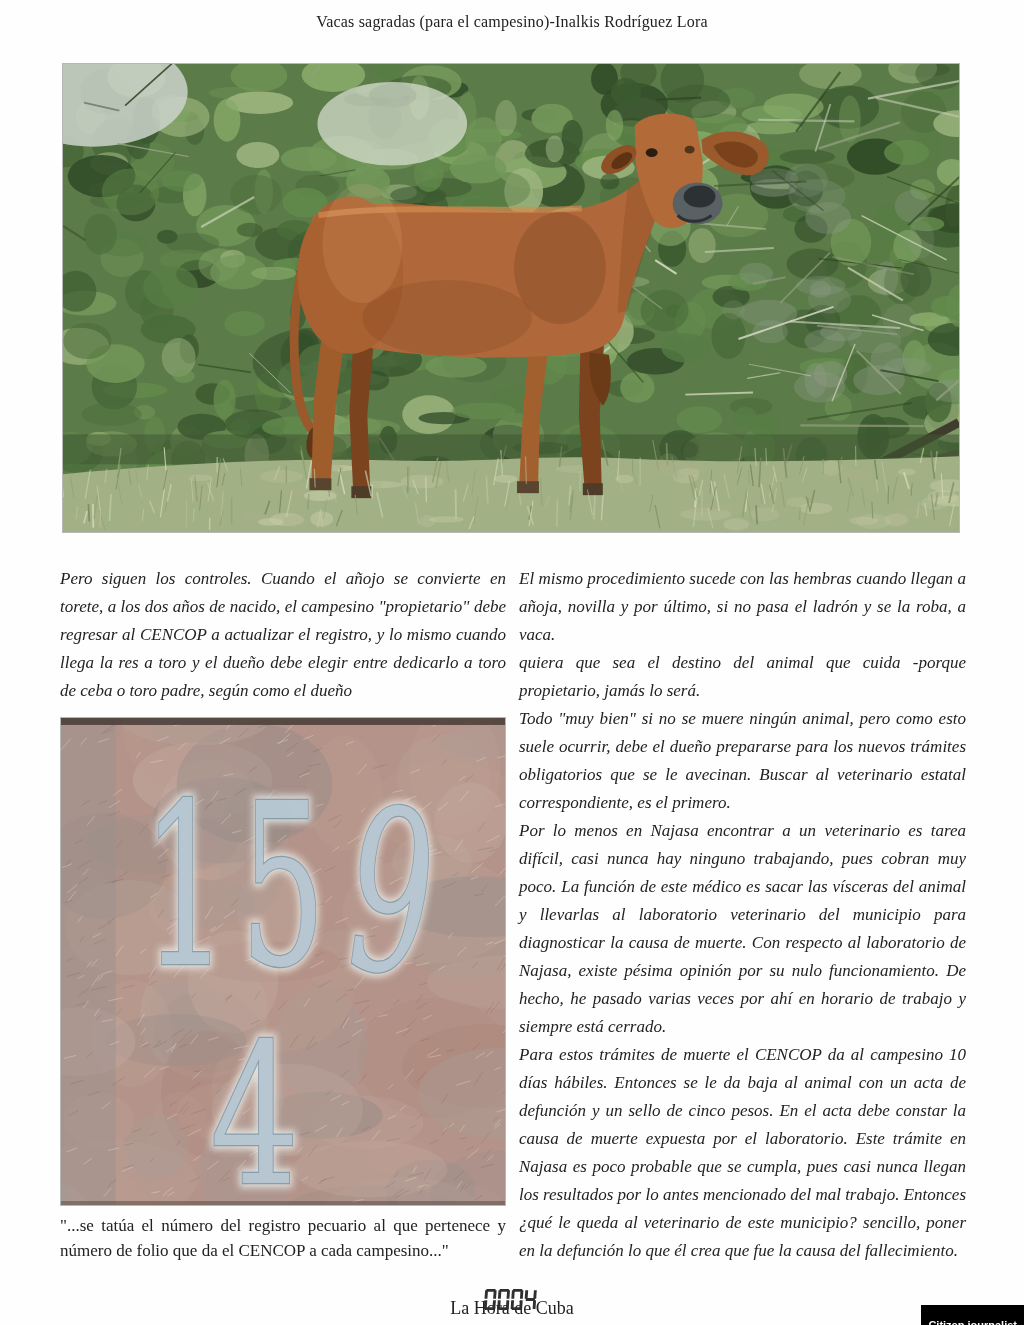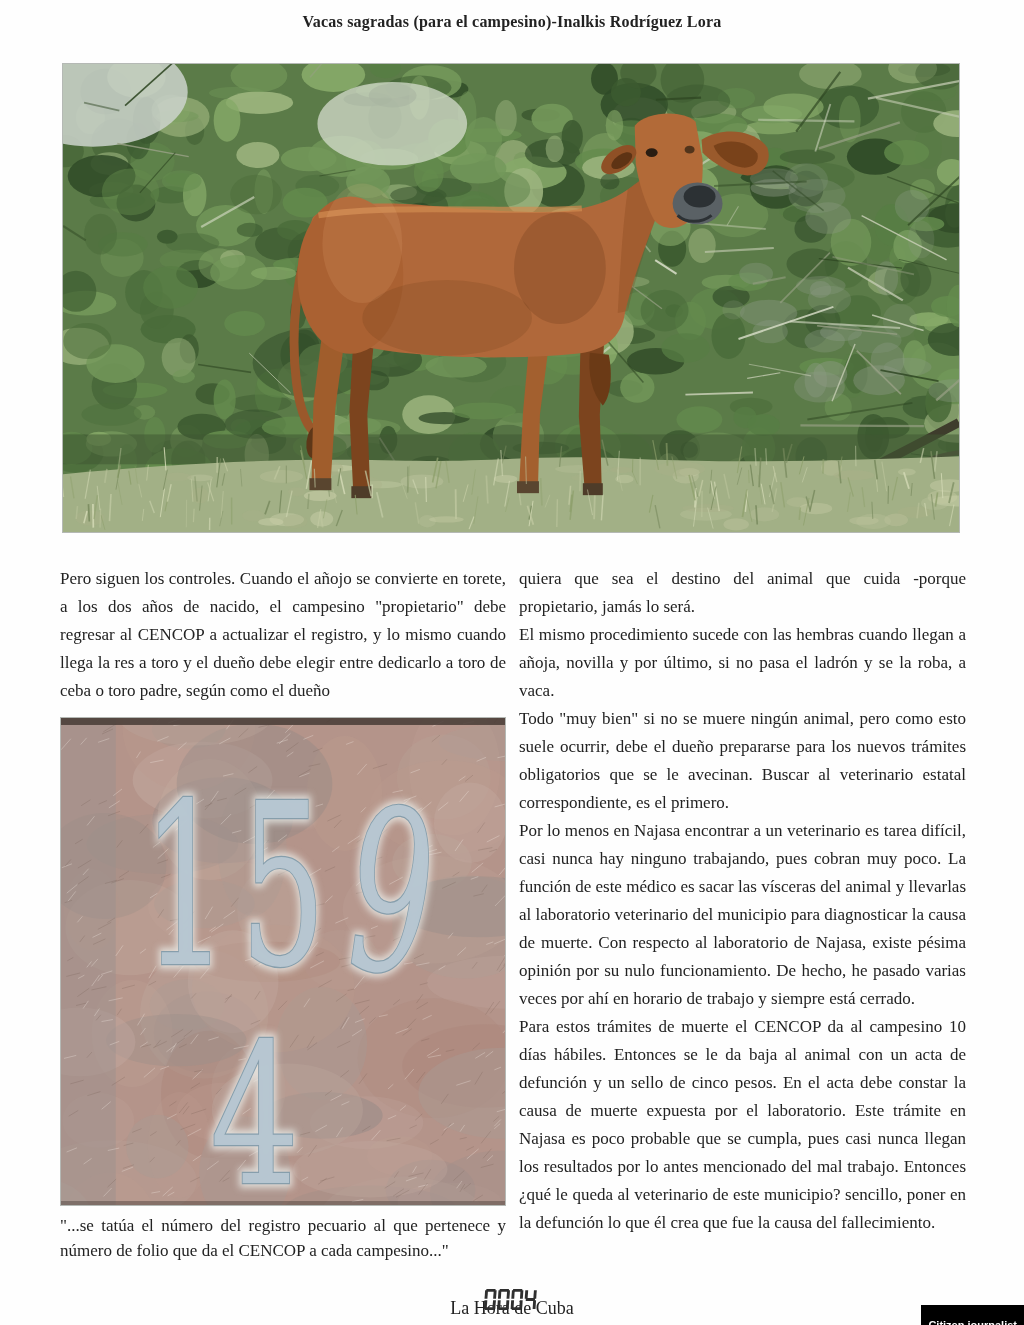--- a/index.html
+++ b/index.html
@@ -1,28 +1,28 @@
 <!DOCTYPE html>
 <html lang="es"><head>
 <meta charset="utf-8">
 <style>
   html,body{margin:0;padding:0;background:#ffffff;}
   .page{position:relative;width:1024px;height:1325px;background:#fefefe;
         font-family:"Liberation Serif",serif;color:#222;overflow:hidden;}
   .title{position:absolute;top:13px;left:0;width:100%;text-align:center;
-         font-size:16px;letter-spacing:.2px;font-weight:bold;}
+         font-size:16px;letter-spacing:.2px;}
   .photo{position:absolute;border:1px solid #b5b9b5;box-sizing:border-box;background:#7a8a6a;}
   #photo-cow{left:62px;top:63px;width:898px;height:470px;}
   #photo-brand{left:60px;top:717px;width:446px;height:489px;background:#b4948a;}
   .photo svg{display:block;width:100%;height:100%;}
   .col{position:absolute;top:565px;font-size:17px;line-height:28px;
        text-align:justify;hyphens:auto;}
   #col-left{left:60px;width:446px;}
   #col-right{left:519px;width:447px;}
-  .col p{margin:0;}
+  .col p{margin:0;font-style:italic;}
   .caption{position:absolute;left:60px;top:1213px;width:446px;font-size:17px;
            line-height:25px;text-align:justify;}
   .pub{position:absolute;left:0;top:1262px;width:100%;text-align:center;font-size:18px;margin-top:36px;}
   .lcd{position:absolute;left:0;top:1289px;width:100%;display:flex;justify-content:center;}
   .badge{position:absolute;right:0;top:1305px;height:20px;line-height:20px;padding:10px 7px;
          font-family:"Liberation Sans",sans-serif;font-size:11px;font-weight:bold;}
   .brand-glow{font-family:"DejaVu Serif",serif;font-size:225px;fill:#eef2ee;
               stroke:#eef2ee;stroke-width:10;opacity:.75;}
   .brand-num{font-family:"DejaVu Serif",serif;font-size:225px;fill:#b3c5d1;
              stroke:#7f99a9;stroke-width:2.5;paint-order:stroke;opacity:.92;}
@@ -731,22 +731,22 @@
           <line x1="712.6" y1="442.1" x2="708.3" y2="423.0" stroke="#76885c" stroke-width="1.6" opacity="0.56"></line>
         </g>
     </svg>
   </div>
 
   <div class="col" id="col-left">
     <p>Pero siguen los controles. Cuando el añojo se convierte en torete, a los dos años de nacido, el campesino "propietario" debe regresar al CENCOP a actualizar el registro, y lo mismo cuando llega la res a toro y el dueño debe elegir entre dedicarlo a toro de ceba o toro padre, según como el dueño</p>
   </div>
 
   <div class="col" id="col-right">
+    <p>El mismo procedimiento sucede con las hembras cuando llegan a añoja, novilla y por último, si no pasa el ladrón y se la roba, a vaca.</p>
     <p>quiera que sea el destino del animal que cuida -porque propietario, jamás lo será.</p>
-    <p>El mismo procedimiento sucede con las hembras cuando llegan a añoja, novilla y por último, si no pasa el ladrón y se la roba, a vaca.</p>
     <p>Todo "muy bien" si no se muere ningún animal, pero como esto suele ocurrir, debe el dueño prepararse para los nuevos trámites obligatorios que se le avecinan. Buscar al veterinario estatal correspondiente, es el primero.</p>
     <p>Por lo menos en Najasa encontrar a un veterinario es tarea difícil, casi nunca hay ninguno trabajando, pues cobran muy poco. La función de este médico es sacar las vísceras del animal y llevarlas al laboratorio veterinario del municipio para diagnosticar la causa de muerte. Con respecto al laboratorio de Najasa, existe pésima opinión por su nulo funcionamiento. De hecho, he pasado varias veces por ahí en horario de trabajo y siempre está cerrado.</p>
     <p>Para estos trámites de muerte el CENCOP da al campesino 10 días hábiles. Entonces se le da baja al animal con un acta de defunción y un sello de cinco pesos. En el acta debe constar la causa de muerte expuesta por el laboratorio. Este trámite en Najasa es poco probable que se cumpla, pues casi nunca llegan los resultados por lo antes mencionado del mal trabajo. Entonces ¿qué le queda al veterinario de este municipio? sencillo, poner en la defunción lo que él crea que fue la causa del fallecimiento.</p>
   </div>
 
   <div class="photo" id="photo-brand">
     <svg viewBox="0 0 446 489" preserveAspectRatio="none">
       <defs>
         <filter id="bglow" x="-20%" y="-20%" width="140%" height="140%">
           <feGaussianBlur stdDeviation="3.5"></feGaussianBlur>

